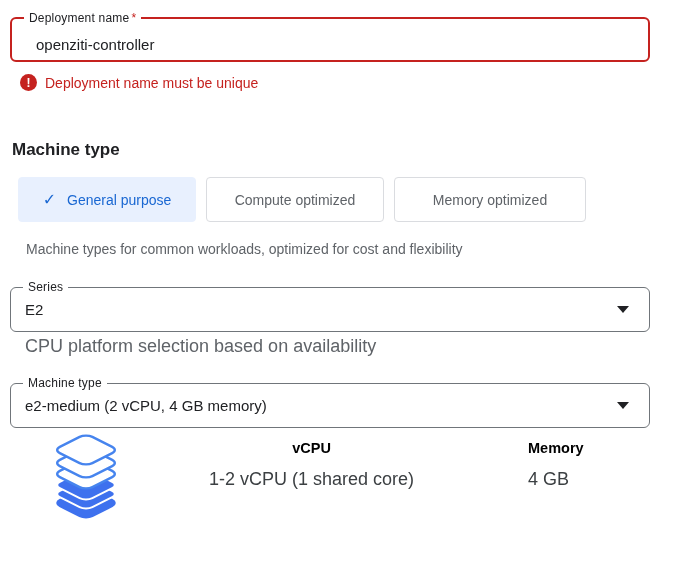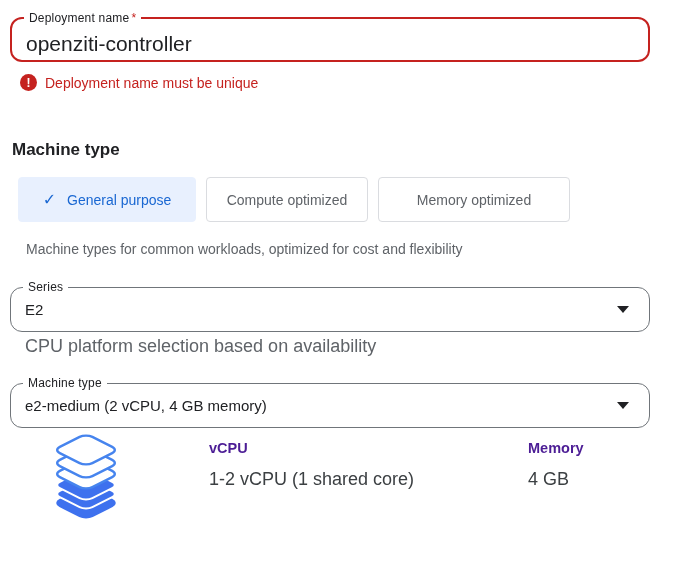--- a/index.html
+++ b/index.html
@@ -10,39 +10,39 @@
     font-family: "Liberation Sans", "DejaVu Sans", sans-serif;
     color: #202124;
   }
   .page { position: relative; width: 680px; height: 585px; padding-left: 10px; }
 
   
   .field {
     position: relative;
     width: 640px; height: 45px;
     border: 1px solid #70757a;
-    border-radius: 12px;
+    border-radius: 6px;
     background: #fff;
     display: flex; align-items: center;
   }
   .field.error { border: 2px solid #c5221f; }
   .field .float-label {
     position: absolute; top: -9px; left: 12px;
     background: #fff; padding: 0 5px;
     font-size: 12px; font-weight: 500; letter-spacing: .2px;
     color: #202124; white-space: nowrap; line-height: 16px;
   }
   .field .float-label .req { color: #c5221f; margin-left: 2px; }
   .field .value-text {
     padding-left: 14px; font-size: 15px; color: #202124;
     flex: 1; white-space: nowrap; overflow: hidden;
   }
   .field input.value-input {
     border: none; outline: none; background: transparent;
-    padding-left: 14px; font-size: 21px; color: #202124;
+    padding-left: 24px; font-size: 15px; color: #202124;
     font-family: "Liberation Sans", "DejaVu Sans", sans-serif;
     flex: 1; height: 100%; margin-top: 9px;
   }
   .caret {
     width: 0; height: 0;
     border-left: 6px solid transparent;
     border-right: 6px solid transparent;
     border-top: 7px solid #202124;
     margin-right: 20px;
   }
@@ -82,41 +82,41 @@
     display: flex; align-items: center; justify-content: center;
     font-size: 14px; font-weight: 500; cursor: pointer;
     background: #fff; border: 1px solid #dadce0; color: #5f6368;
     margin-right: 10px;
   }
   .tab.selected {
     background: #e8f0fe; border: 1px solid #e8f0fe; color: #1967d2;
   }
   .tab.selected .check { color: #1967d2; font-size: 16px; margin-right: 11px; }
   .tab-general { width: 178px; }
-  .tab-compute { width: 162px; }
+  .tab-compute { width: 178px; }
   .tab-memory { width: 192px; }
 
   .section-desc {
     margin-top: 19px; margin-left: 16px;
     font-size: 14px; color: #5f6368;
   }
 
   .f-series { margin-top: 30px; }
   .helper-text {
     margin-top: 4px; margin-left: 15px;
     font-size: 18px; color: #5f6368;
   }
   .f-machine-type { margin-top: 26px; }
 
   .specs-row { position: relative; margin-top: 4px; height: 80px; }
   .series-icon-wrap { position: absolute; left: 42px; top: 0; width: 70px; height: 80px; }
   .spec-col { position: absolute; top: 8px; }
   .spec-col.vcpu { left: 199px; }
   .spec-col.memory { left: 518px; }
-  .spec-header { font-size: 14.5px; font-weight: bold; color: #4c1d95; }
+  .spec-header { font-size: 14.5px; font-weight: bold; color: #000000; text-align: center; }
   .spec-value { margin-top: 13px; font-size: 18px; color: #3c4043; }
 </style>
 </head>
 <body>
 
 <div class="page">
 
   <div class="field error f-deployment">
     <span class="float-label">
       <span>Deployment name</span><span class="req">*</span>

